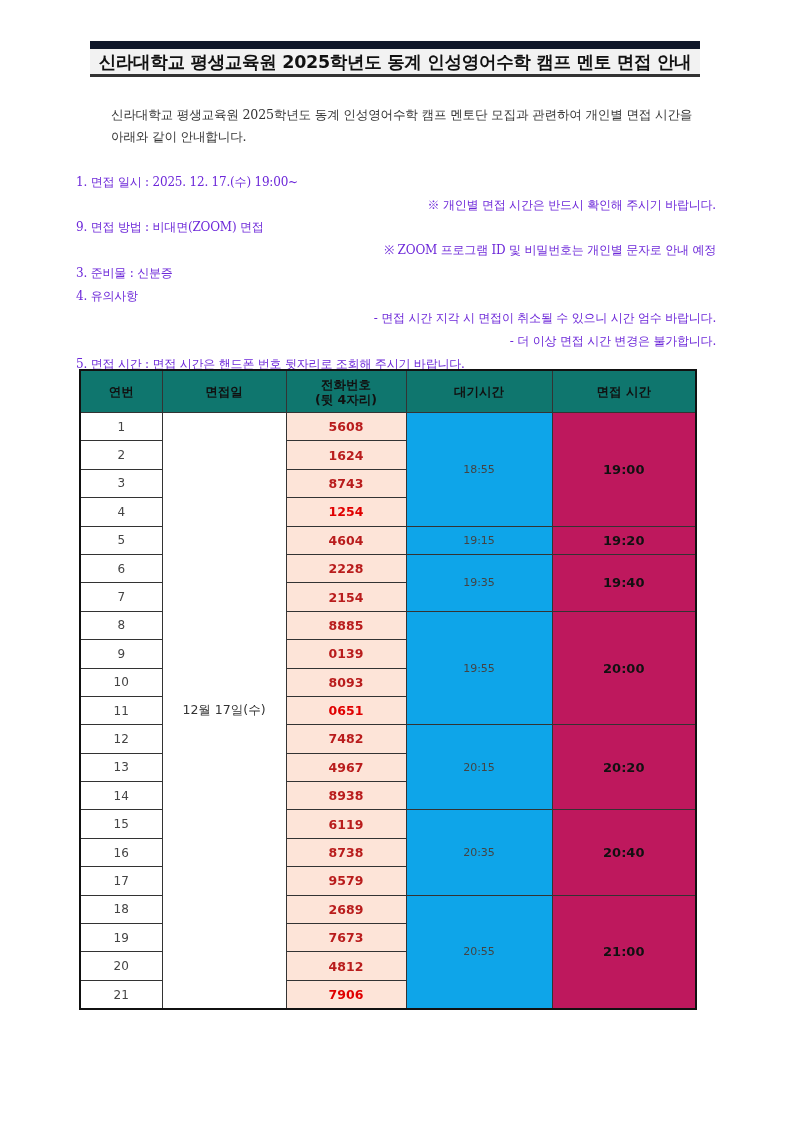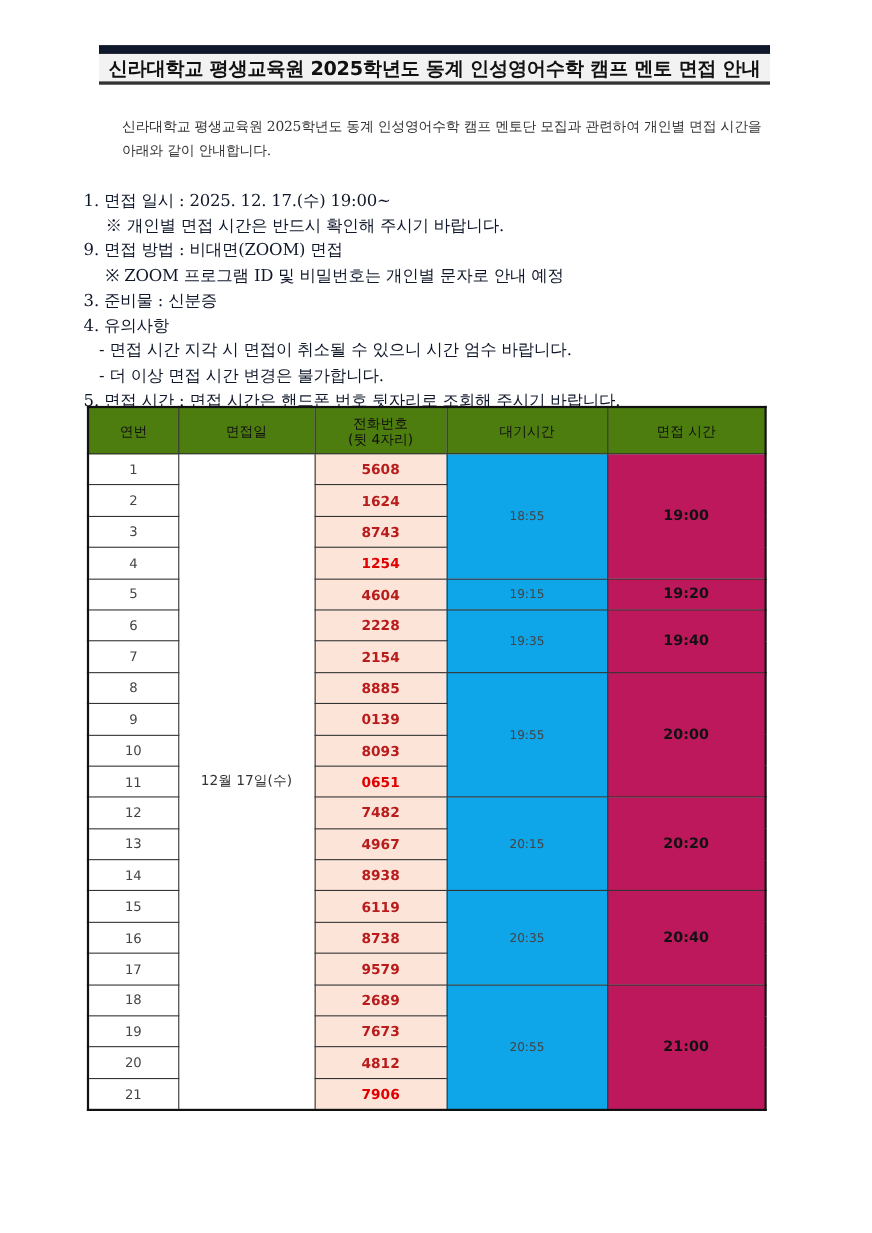--- a/index.html
+++ b/index.html
@@ -5,31 +5,31 @@
   html, body { margin: 0; padding: 0; background: #ffffff; }
   body { width: 793px; height: 1121px; position: relative; font-family: "DejaVu Serif", "Liberation Serif", serif; color: #222; overflow: hidden; }
   .title-box {
     position: absolute; left: 90px; top: 41px; width: 610px; height: 36px;
     border-top: 8px solid #0f172a; border-bottom: 3px solid #333;
     background: #f2f2f2; display: flex; align-items: center; justify-content: center;
     font-family: "DejaVu Sans", "Liberation Sans", sans-serif;
     font-size: 17.5px; font-weight: bold; color: #111; letter-spacing: -0.3px; box-sizing: border-box;
   }
   .intro { position: absolute; left: 76px; top: 104px; width: 640px; font-size: 12.6px; line-height: 22px; letter-spacing: -0.2px; color: #333; margin-left: 35px; }
-  .items { position: absolute; left: 76px; top: 171px; width: 640px; font-size: 15px; line-height: 22.7px; letter-spacing: -0.2px; color: #0f172a; }
-  .items .sub { padding-left: 20px; }
+  .items { position: absolute; left: 76px; top: 171px; width: 640px; font-size: 12px; line-height: 22.7px; letter-spacing: -0.2px; color: #6d28d9; }
+  .items .sub { padding-left: 20px; text-align: right; }
   .items .sub2 { padding-left: 14px; }
   table.sched {
     position: absolute; left: 79px; top: 369px; width: 616px;
     border-collapse: collapse; border: 2px solid #111;
     font-family: "DejaVu Sans", "Liberation Sans", sans-serif; font-size: 12.5px;
     table-layout: fixed;
   }
   table.sched th, table.sched td { border: 1px solid #333; text-align: center; vertical-align: middle; padding: 0; }
-  table.sched th { background: #4d7c0f; font-weight: normal; height: 41px; font-size: 12.5px; color: #111; line-height: 15px; }
+  table.sched th { background: #0f766e; font-weight: bold; height: 41px; font-size: 12.5px; color: #111; line-height: 15px; }
   table.sched td { height: 27.4px; }
   td.no { color: #444; font-size: 12px; }
   td.date { background: #fff; color: #333; font-size: 12.5px; }
   td.phone { background: #fde4d8; font-weight: bold; color: #b91c1c; }
   td.phone.red { color: #e00000; }
   td.wait { background: #0ea5e9; color: #444; font-size: 11px; }
   td.itime { background: #be185d; font-weight: bold; color: #111; font-size: 13px; }
 </style>
 </head>
 <body>

